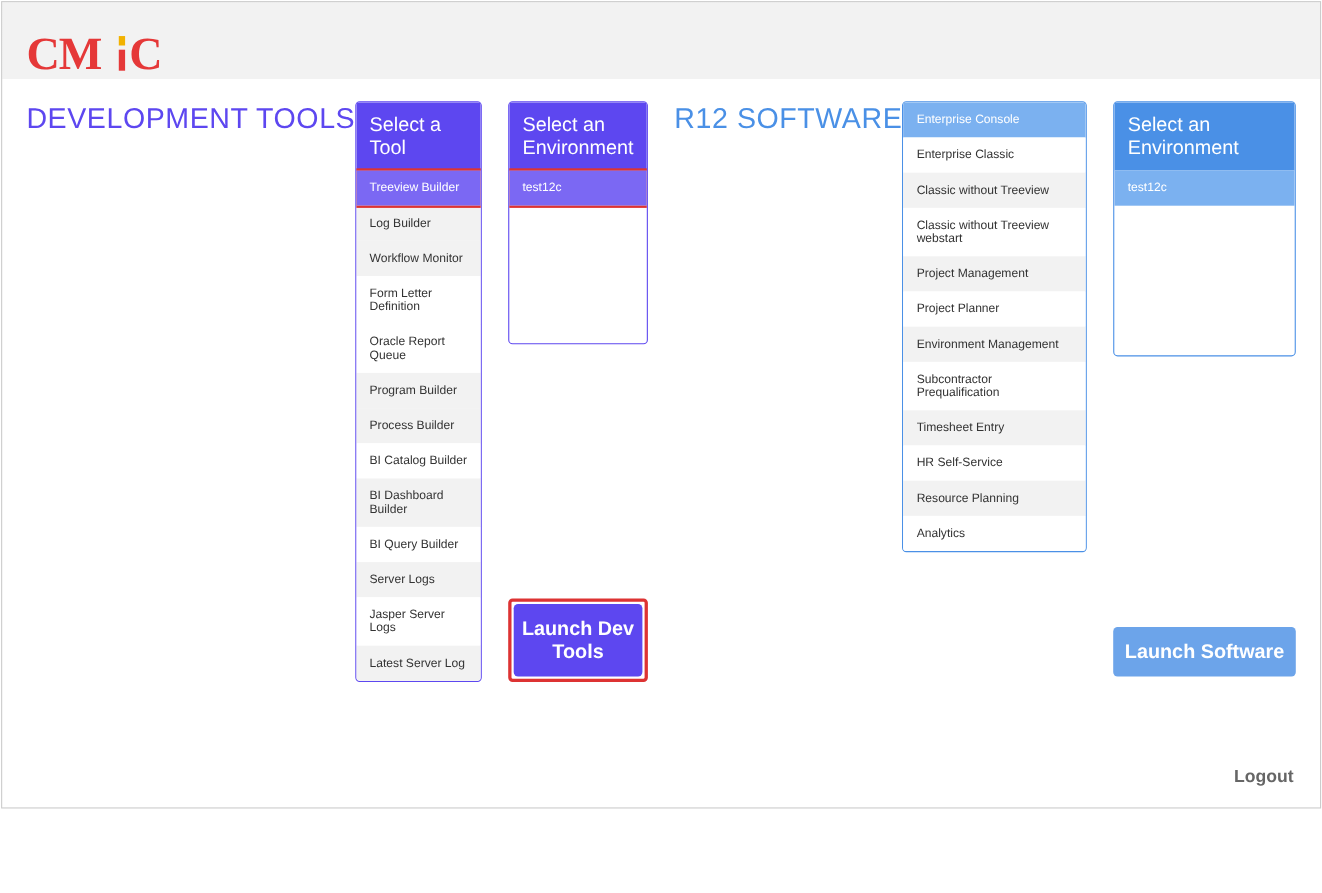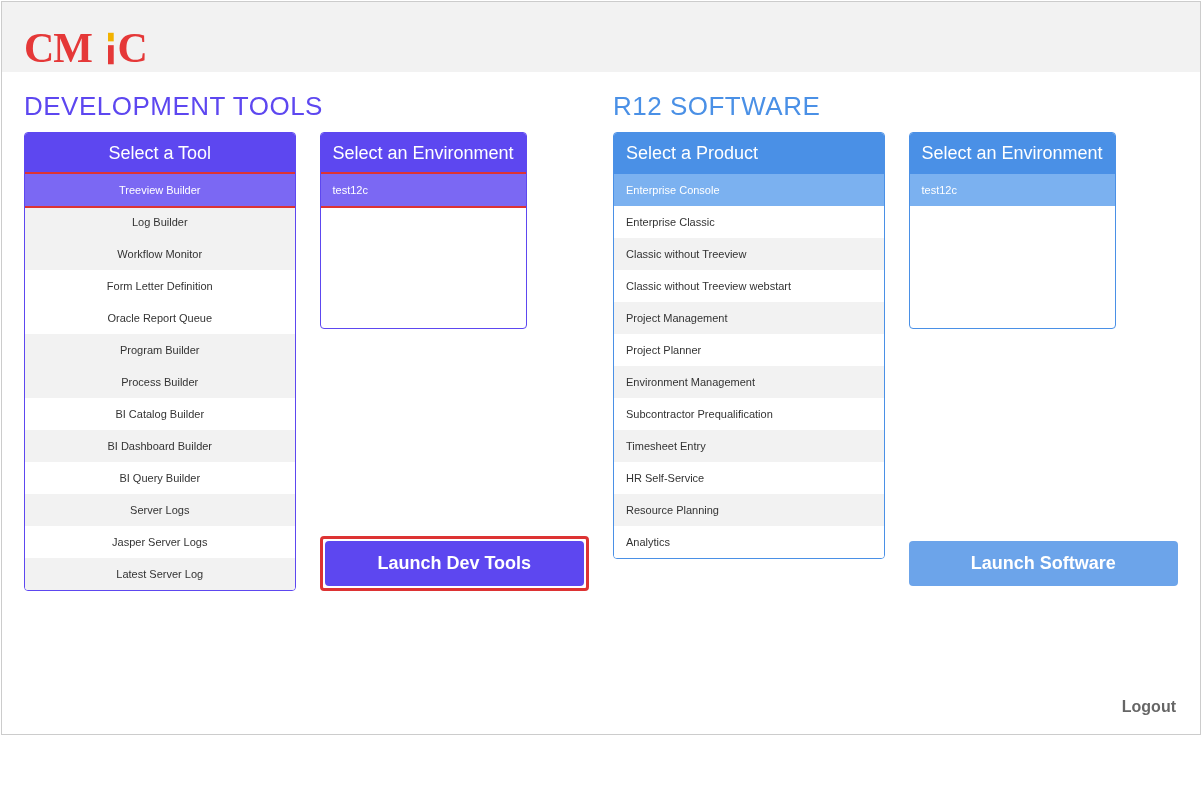--- a/index.html
+++ b/index.html
@@ -24,21 +24,21 @@
     font-family: Georgia, "Times New Roman", serif;
     font-size: 42px;
     font-weight: 900;
     letter-spacing: -1px;
     color: #e53838;
     margin-bottom: 14px;
     line-height: 1;
   }
   .logo-svg { height: 42px; }
   .sections { display: flex; gap: 24px; }
-  .half { flex: 1; display: flex; flex-direction: column; }
+  .half { flex: 1; display: flex; }
   .section-title {
     font-size: 26px;
     font-weight: 400;
     letter-spacing: 0.5px;
     margin-bottom: 10px;
   }
   .dev .section-title { color: #5d47f0; }
   .r12 .section-title { color: #4a90e6; }
   .cols { display: flex; gap: 24px; flex: 1; align-items: flex-start; }
   .panel {
@@ -140,21 +140,21 @@
       <text x="98" y="36" font-family="Georgia, serif" font-size="44" font-weight="900" fill="#e53838">C</text>
     </svg>
   </div>
 
   <div class="sections">
 
     <div class="half dev">
       <div class="section-title">DEVELOPMENT TOOLS</div>
       <div class="cols">
 
-        <div class="panel" style="flex:1;text-align:center;">
+        <div class="panel" style="flex:1;">
           <div class="panel-header">Select a Tool</div>
           <div class="sel-wrap red-border">
             <div class="item selected-dev">Treeview Builder</div>
           </div>
           <div class="item">Log Builder</div>
           <div class="item" style="background:#f2f2f2">Workflow Monitor</div>
           <div class="item" style="background:#ffffff">Form Letter Definition</div>
           <div class="item" style="background:#ffffff">Oracle Report Queue</div>
           <div class="item" style="background:#f2f2f2">Program Builder</div>
           <div class="item" style="background:#f2f2f2">Process Builder</div>
@@ -181,21 +181,20 @@
           </div>
         </div>
       </div>
     </div>
 
     <div class="half r12">
       <div class="section-title">R12 SOFTWARE</div>
       <div class="cols">
 
         <div class="panel" style="flex:1;">
-          <div class="panel-header">Select a Product</div>
           <div class="item selected-r12">Enterprise Console</div>
           <div class="item" style="background:#ffffff">Enterprise Classic</div>
           <div class="item" style="background:#f2f2f2">Classic without Treeview</div>
           <div class="item" style="background:#ffffff">Classic without Treeview webstart</div>
           <div class="item" style="background:#f2f2f2">Project Management</div>
           <div class="item" style="background:#ffffff">Project Planner</div>
           <div class="item" style="background:#f2f2f2">Environment Management</div>
           <div class="item" style="background:#ffffff">Subcontractor Prequalification</div>
           <div class="item" style="background:#f2f2f2">Timesheet Entry</div>
           <div class="item" style="background:#ffffff">HR Self-Service</div>

